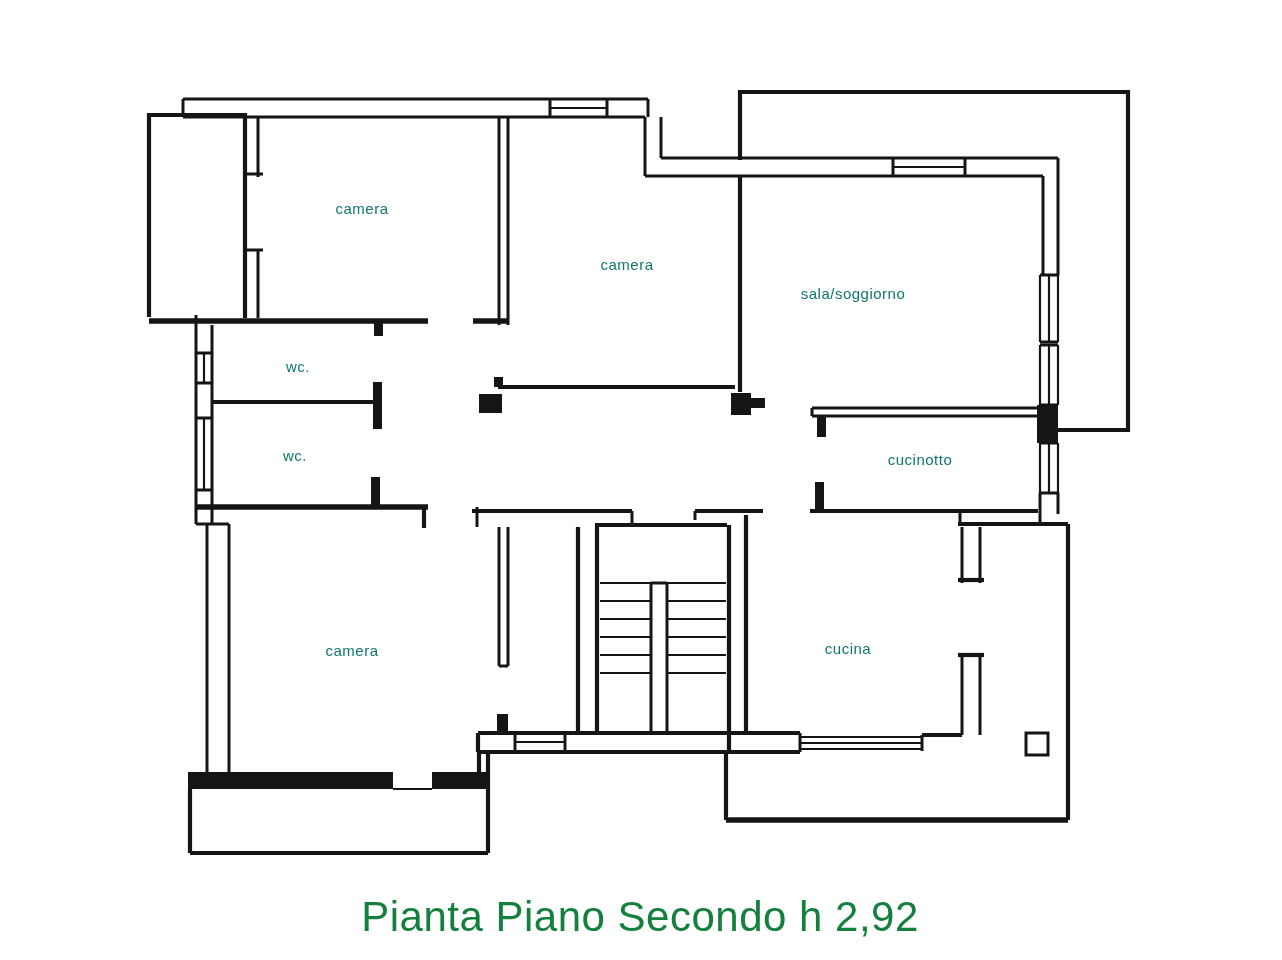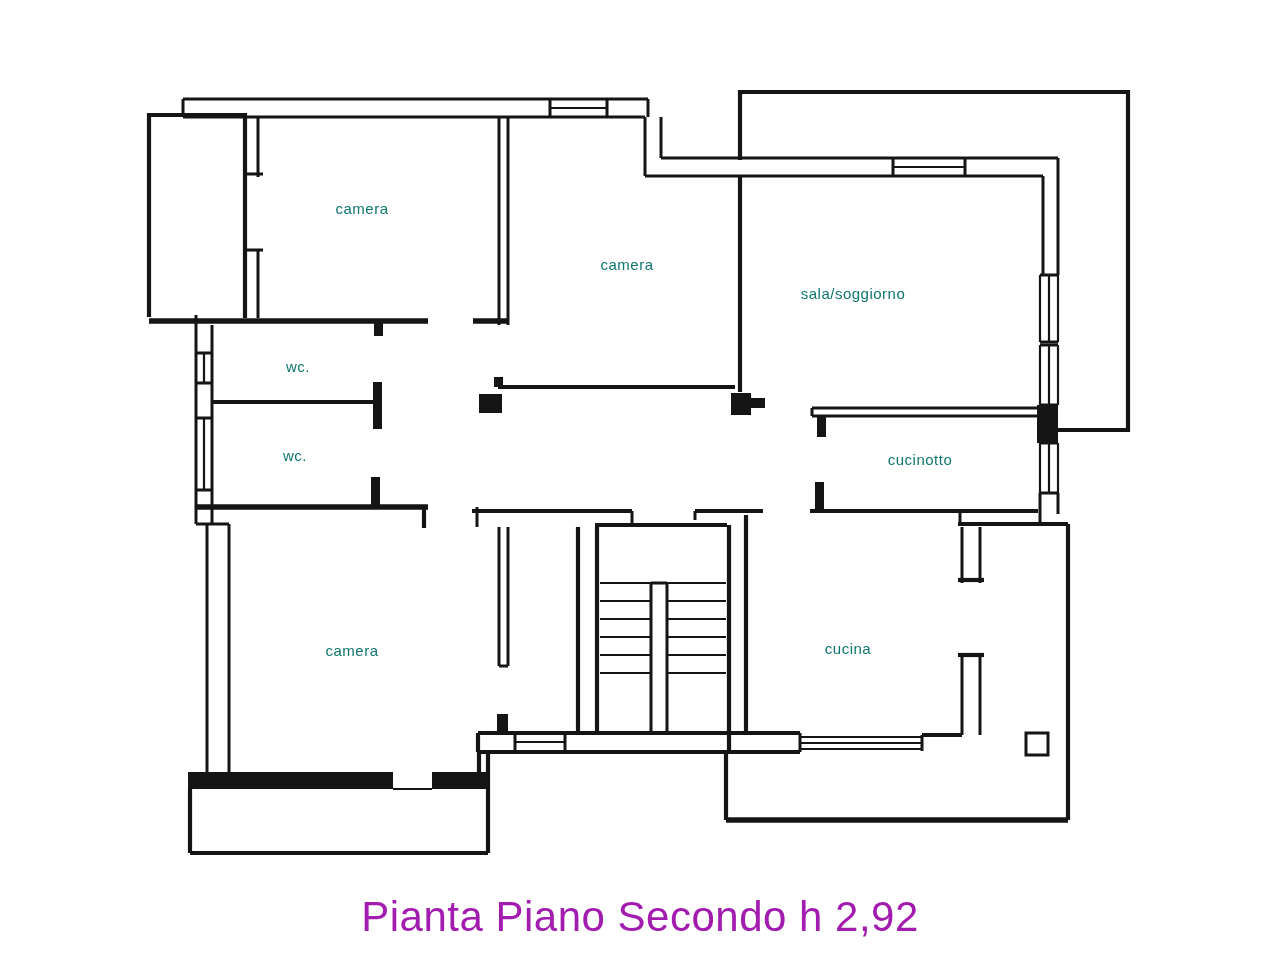--- a/index.html
+++ b/index.html
@@ -18,21 +18,21 @@
   .fill  { fill:var(--ink); stroke:none; }
   .white { fill:#ffffff; stroke:none; }
   .sq    { stroke-width:3; }
   .labels { position:absolute; inset:0; }
   .room-label {
     position:absolute; transform:translate(-50%,-50%);
     font-size:15px; color:#0f766e; letter-spacing:0.5px; white-space:nowrap;
   }
   .caption {
     position:absolute; left:640px; top:917px; transform:translate(-50%,-50%);
-    font-size:42px; color:#a21caf; letter-spacing:0.5px; white-space:nowrap;
+    font-size:42px; color:#15803d; letter-spacing:0.5px; white-space:nowrap;
   }
 </style>
 </head>
 <body>
 
 <div class="plan">
   <svg id="plan-svg" width="1282" height="960" viewBox="0 0 1282 960">
 
     <g>
       <path class="w4" d="M149,317 L149,115 L245,115 L245,318"></path>

